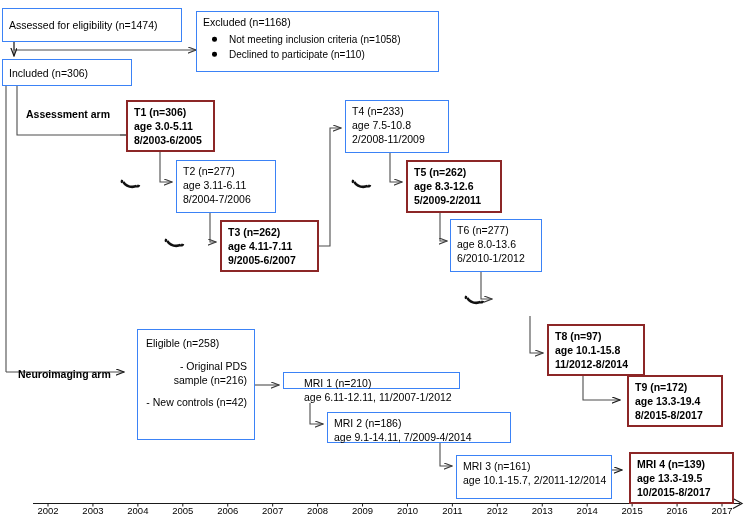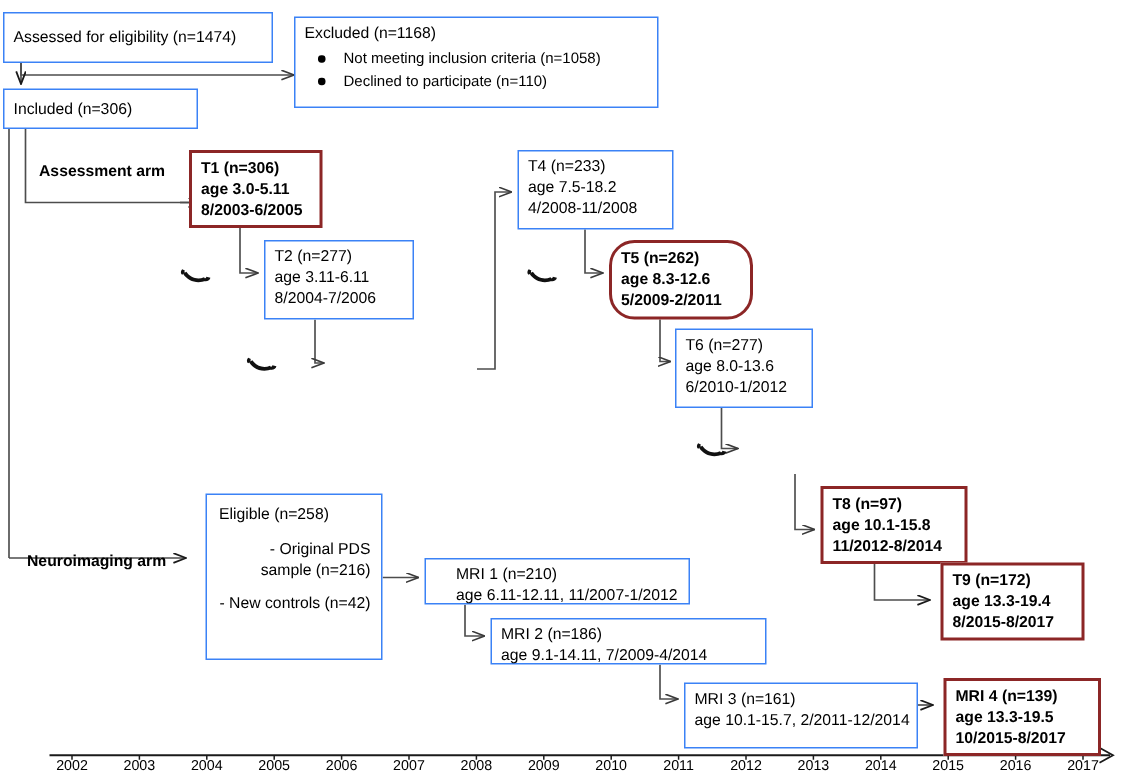--- a/index.html
+++ b/index.html
@@ -166,28 +166,33 @@
     <span class="ln">age 3.0-5.11</span>
     <span class="ln">8/2003-6/2005</span>
   </div>
 
   <div class="box plain" style="left:176px;top:160px;width:100px;height:53px;">
     <span class="ln">T2 (n=277)</span>
     <span class="ln">age 3.11-6.11</span>
     <span class="ln">8/2004-7/2006</span>
   </div>
 
+  <div class="box hl" style="left:220px;top:220px;width:99px;height:52px;">
+    <span class="ln">T3 (n=262)</span>
+    <span class="ln">age 4.11-7.11</span>
+    <span class="ln">9/2005-6/2007</span>
+  </div>
 
   <div class="box plain" style="left:345px;top:100px;width:104px;height:53px;">
     <span class="ln">T4 (n=233)</span>
-    <span class="ln">age 7.5-18.2</span>
-    <span class="ln">4/2008-11/2008</span>
-  </div>
-
-  <div class="box hl" style="left:406px;top:160px;width:96px;height:53px;border-radius:17px;">
+    <span class="ln">age 7.5-10.8</span>
+    <span class="ln">2/2008-11/2009</span>
+  </div>
+
+  <div class="box hl" style="left:406px;top:160px;width:96px;height:53px;">
     <span class="ln">T5 (n=262)</span>
     <span class="ln">age 8.3-12.6</span>
     <span class="ln">5/2009-2/2011</span>
   </div>
 
   <div class="box plain" style="left:450px;top:219px;width:92px;height:53px;">
     <span class="ln">T6 (n=277)</span>
     <span class="ln">age 8.0-13.6</span>
     <span class="ln">6/2010-1/2012</span>
   </div>
@@ -204,21 +209,21 @@
     <span class="ln">age 13.3-19.4</span>
     <span class="ln">8/2015-8/2017</span>
   </div>
 
   <div class="box plain" style="left:137px;top:329px;width:118px;height:111px;padding:7px 7px 2px 8px;">
     <span class="elig-title">Eligible (n=258)</span>
     <span class="elig-item">- Original PDS sample (n=216)</span>
     <span class="elig-item">- New controls (n=42)</span>
   </div>
 
-  <div class="box plain" style="left:283px;top:372px;width:177px;height:31px;padding-left:20px;">
+  <div class="box plain" style="left:283px;top:372px;width:177px;height:17px;padding-left:20px;">
     <span class="ln">MRI 1 (n=210)</span>
     <span class="ln">age 6.11-12.11, 11/2007-1/2012</span>
   </div>
 
   <div class="box plain" style="left:327px;top:412px;width:184px;height:31px;">
     <span class="ln">MRI 2 (n=186)</span>
     <span class="ln">age 9.1-14.11, 7/2009-4/2014</span>
   </div>
 
   <div class="box plain" style="left:456px;top:455px;width:156px;height:44px;">

